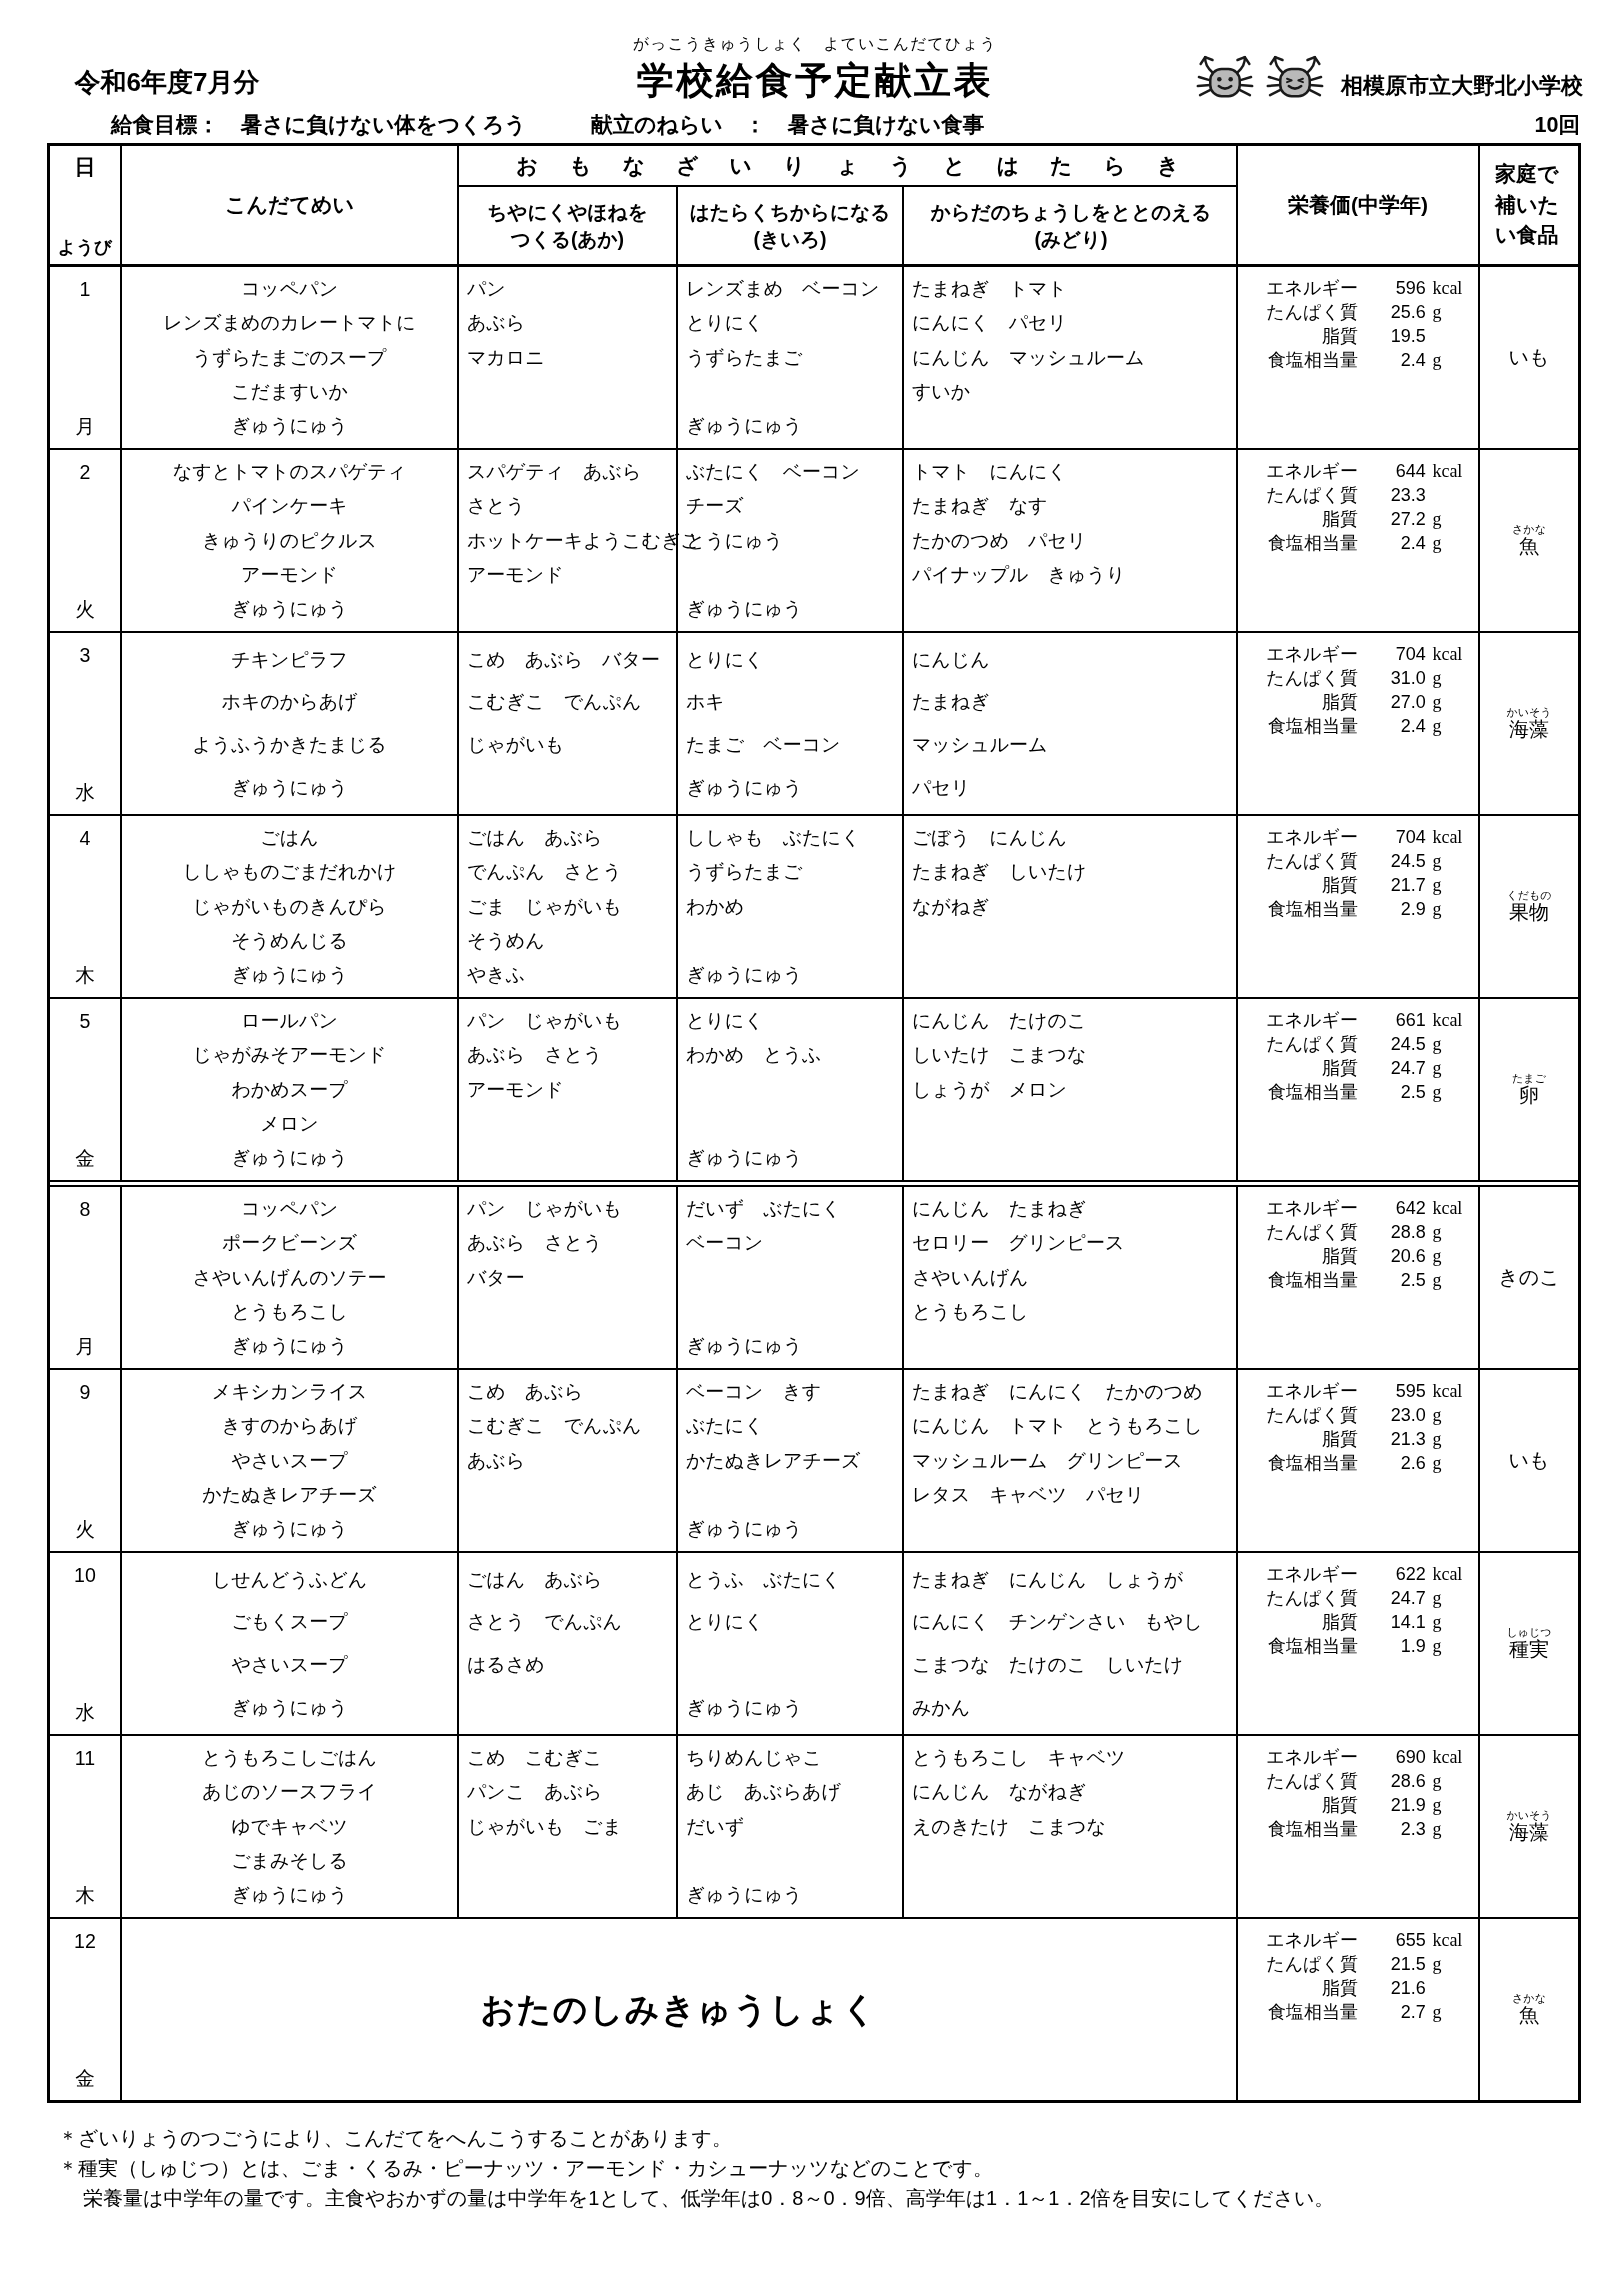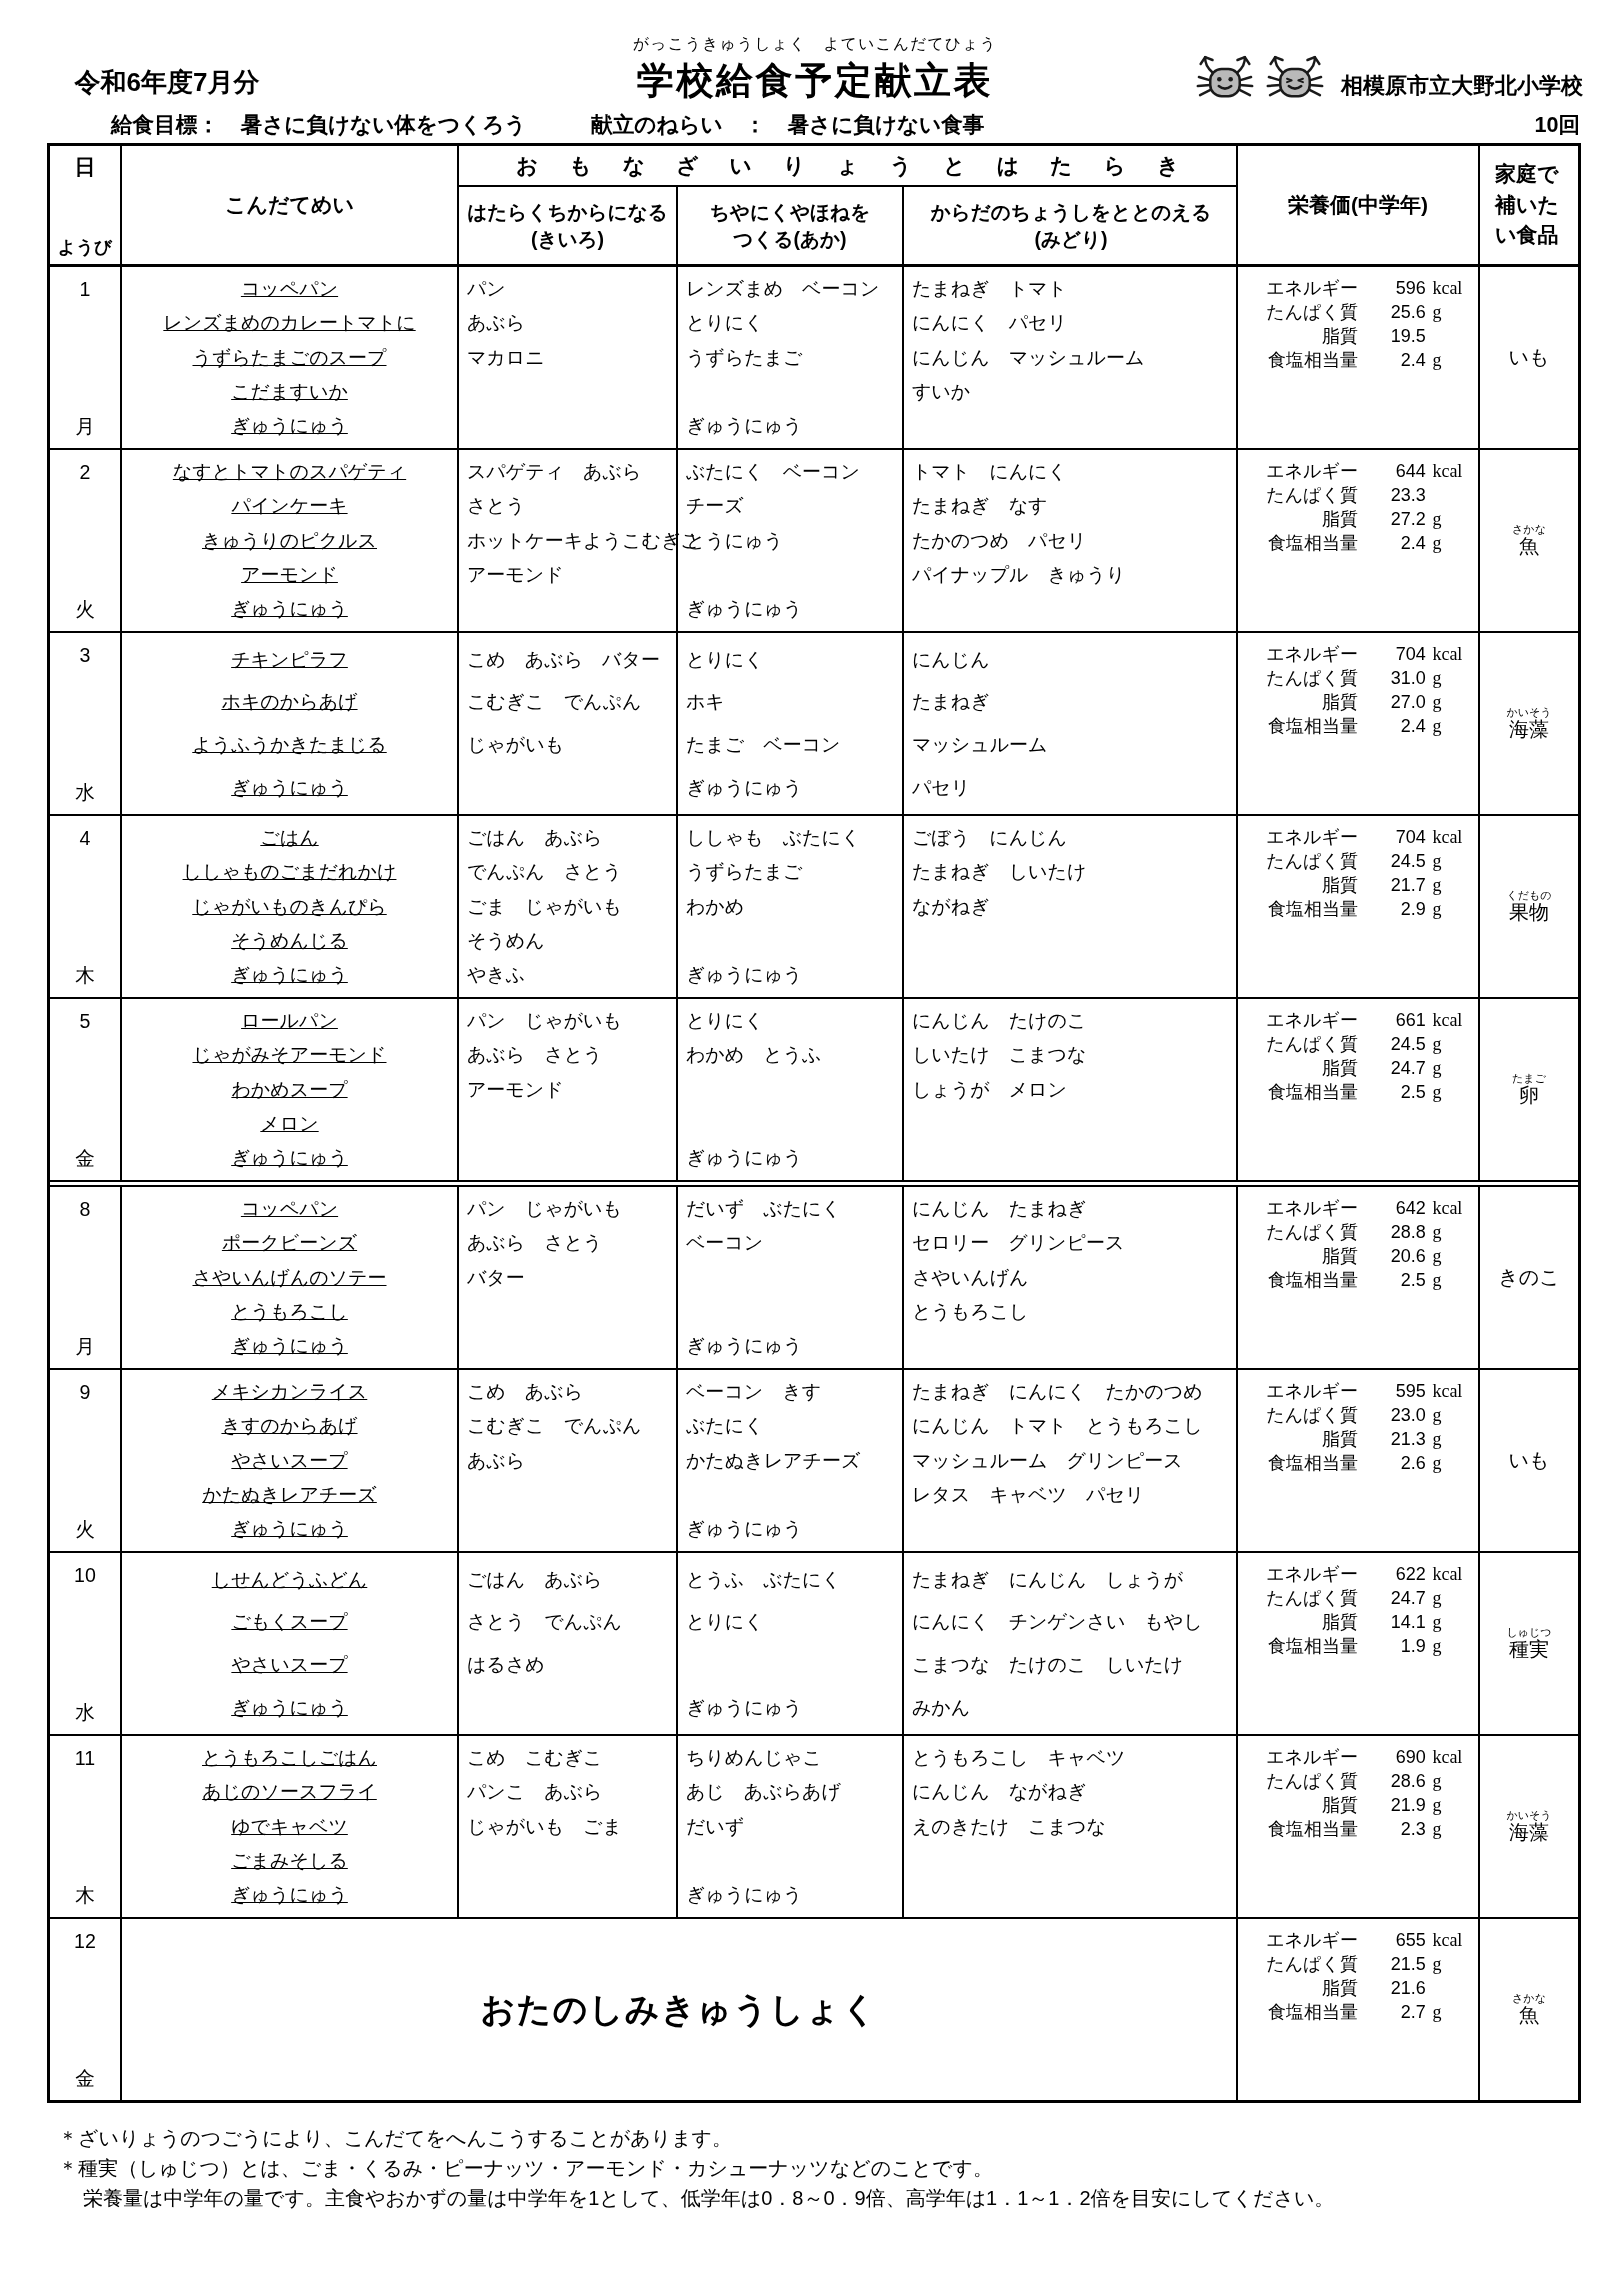--- a/index.html
+++ b/index.html
@@ -74,21 +74,21 @@
   .row:first-child{border-top:none;}
   .row.week-start{border-top:7.2px double #000;}
   .cell{border-right:2px solid #000;min-width:0;}
   .row .cell:last-child{border-right:none;}
   .day-cell{
     display:flex;flex-direction:column;justify-content:space-between;align-items:center;
     padding:10.5px 0 7.9px 0;font-size:19.6px;
   }
   .lines{display:flex;flex-direction:column;padding:5.2px 0;}
   .line{flex:1 1 0;display:flex;align-items:center;font-size:19px;white-space:pre;min-height:22px;}
-  .menu-cell .line{justify-content:center;text-decoration:underline;}
+  .menu-cell .line{justify-content:center;}
   .yellow-cell .line,.red-cell .line,.green-cell .line{padding-left:7.9px;}
   .special-cell{
     grid-column:2/6;
     display:flex;align-items:center;justify-content:center;
     font-size:34px;font-weight:700;letter-spacing:1.3px;
   }
   .nutrition-cell{
     display:flex;flex-direction:column;justify-content:flex-start;
     padding:9.2px 3.9px;font-size:18px;
   }
@@ -173,26 +173,26 @@
     <div class="thead">
       <div class="th day-th bordered-r">
         <div class="top">日</div>
         <div class="bottom">ようび</div>
       </div>
       <div class="th bordered-r">こんだてめい</div>
       <div class="th-group">
         <div class="span-th">おもなざいりょうとはたらき</div>
         <div class="sub">
           <div class="th bordered-r">
+            <div>ちやにくやほねを</div>
+            <div>つくる(あか)</div>
+          </div>
+          <div class="th bordered-r">
             <div>はたらくちからになる</div>
             <div>(きいろ)</div>
-          </div>
-          <div class="th bordered-r">
-            <div>ちやにくやほねを</div>
-            <div>つくる(あか)</div>
           </div>
           <div class="th">
             <div>からだのちょうしをととのえる</div>
             <div>(みどり)</div>
           </div>
         </div>
       </div>
       <div class="th bordered-r" style="border-left:2px solid #000;margin-left:-2px;">栄養価(中学年)</div>
       <div class="th supplement-th">
         <div class="wrapbox">家庭で補いたい食品</div>

